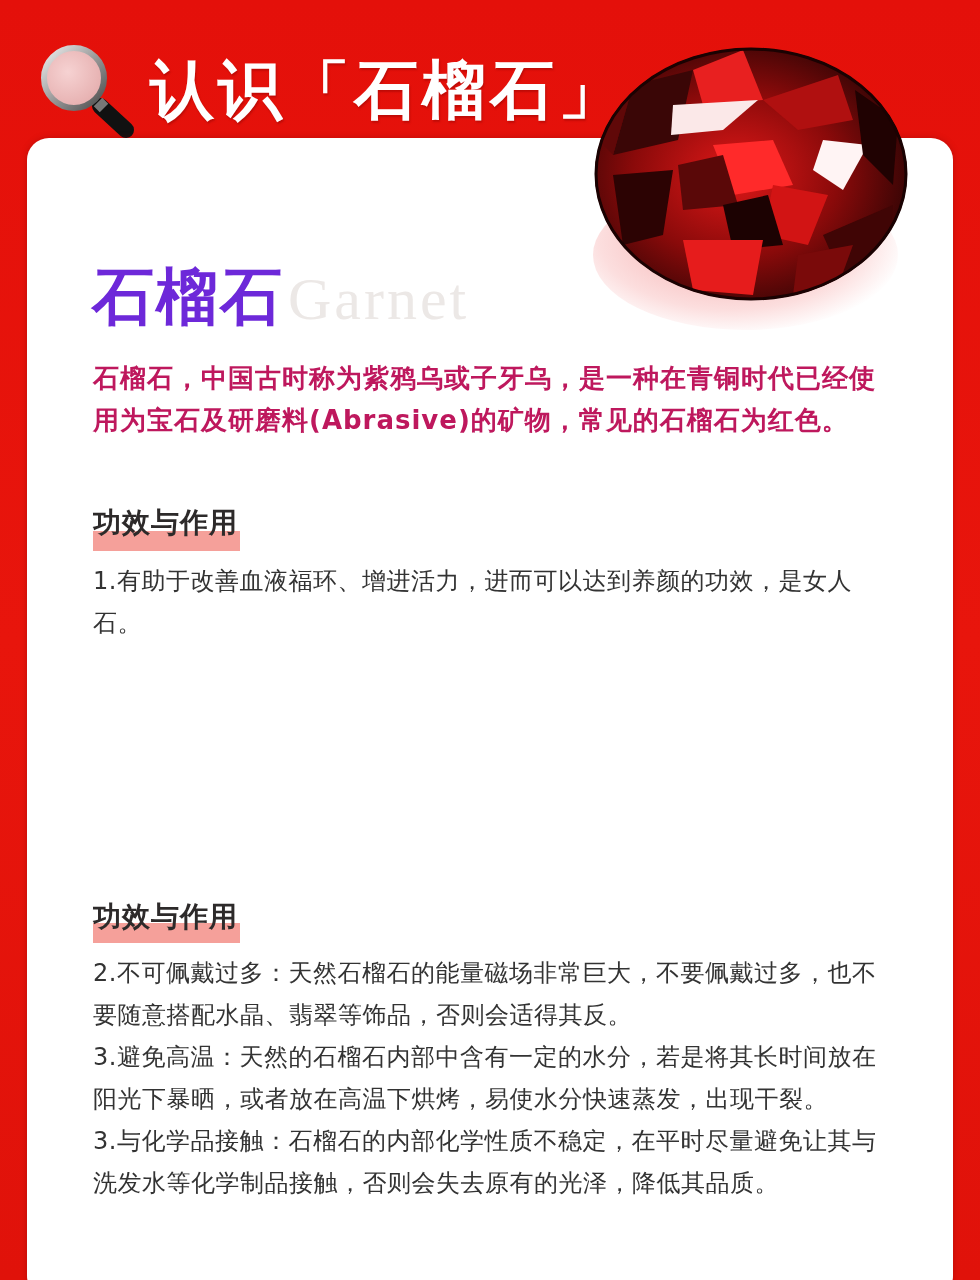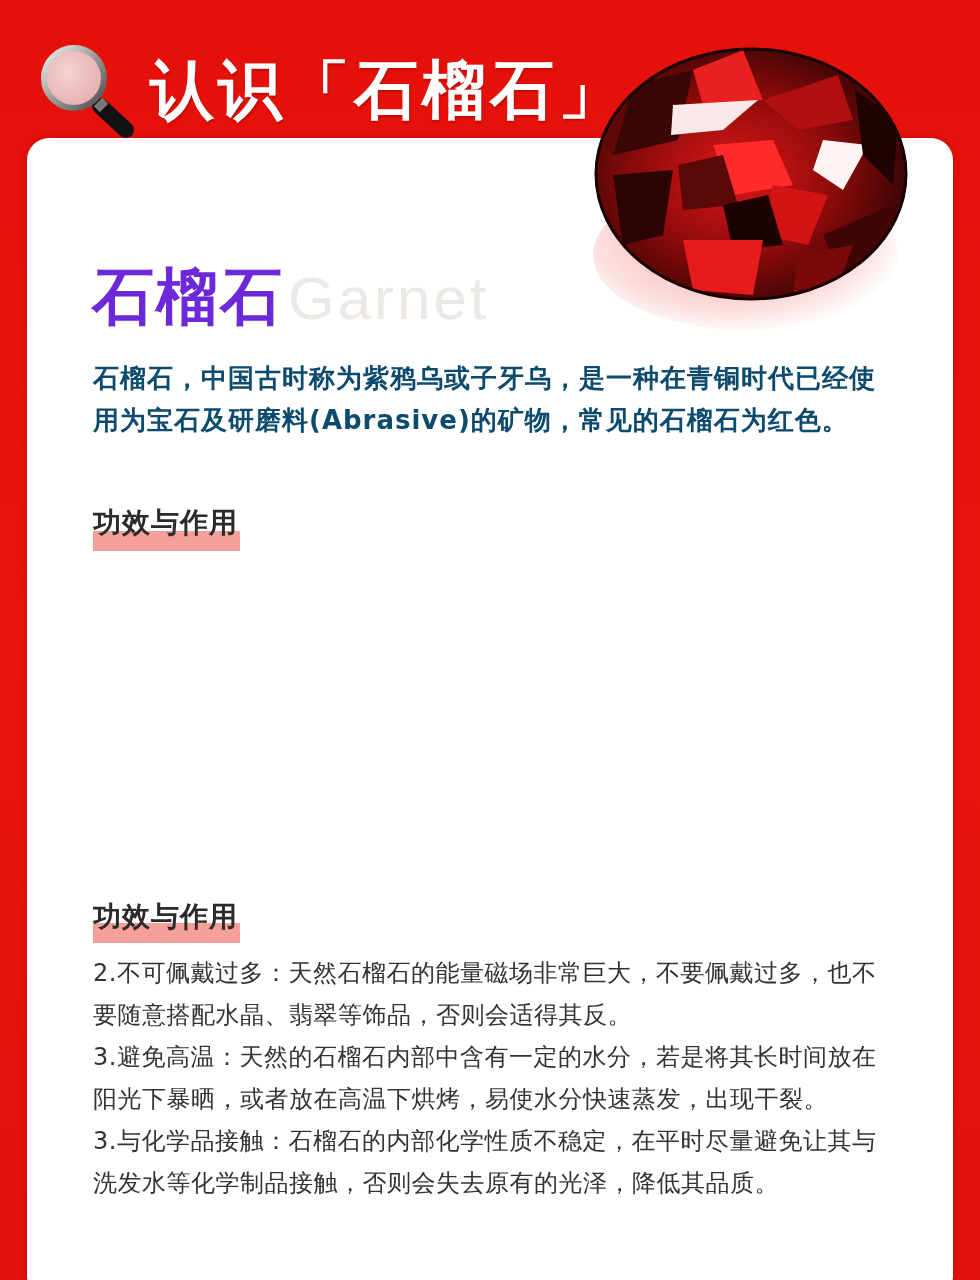--- a/index.html
+++ b/index.html
@@ -27,25 +27,25 @@
       background: radial-gradient(ellipse at 45% 40%, rgba(240,150,150,0.85) 0%, rgba(250,200,200,0.6) 55%, rgba(255,255,255,0) 75%);
     }
     .gem { position: absolute; left: 8px; top: 5px; width: 316px; height: 258px; }
     .stone-name {
       position: absolute; left: 92px; top: 262px; font-size: 62px; font-weight: bold;
       color: #6d28d9; line-height: 70px; white-space: nowrap; letter-spacing: 2px;
     }
     .stone-en {
       position: absolute; left: 288px; top: 264px; font-size: 60px; font-weight: normal;
       color: #ece8e6; line-height: 70px; letter-spacing: 3px; white-space: nowrap;
-      font-family: Liberation Sans, sans-serif;
+      font-family: Liberation Serif, serif;
     }
     .intro {
       position: absolute; left: 93px; top: 357px; width: 800px;
-      font-size: 26px; line-height: 42px; color: #0c4a6e; font-weight: bold;
+      font-size: 26px; line-height: 42px; color: #be185d; font-weight: bold;
       letter-spacing: 1px;
     }
     .section-heading {
       position: absolute; left: 93px; font-size: 28px; font-weight: bold; color: #2d2a2a;
       line-height: 40px; letter-spacing: 1px; white-space: nowrap;
     }
     .section-heading .hl {
       position: absolute; left: 0; right: -2px; bottom: -6px; height: 20px;
       background: #f5a09a; z-index: 0;
     }
@@ -119,20 +119,21 @@
 <div class="stone-name">石榴石</div>
 <div class="stone-en">Garnet</div>
 
 <div class="intro">石榴石，中国古时称为紫鸦乌或子牙乌，是一种在青铜时代已经使用为宝石及研磨料(Abrasive)的矿物，常见的石榴石为红色。</div>
 
 <div class="section-heading" style="top:505px;font-family:Liberation Mono, monospace;">
   <span class="hl"></span>
   <span class="txt">功效与作用</span>
 </div>
 <div class="section-body" style="top:560px;">
+  <p>1.有助于改善血液福环、增进活力，进而可以达到养颜的功效，是女人石。</p>
 </div>
 
 <div class="section-heading" style="top:897px;">
   <span class="hl"></span>
   <span class="txt">功效与作用</span>
 </div>
 <div class="section-body" style="top:952px;">
   <p>2.不可佩戴过多：天然石榴石的能量磁场非常巨大，不要佩戴过多，也不要随意搭配水晶、翡翠等饰品，否则会适得其反。</p>
   <p>3.避免高温：天然的石榴石内部中含有一定的水分，若是将其长时间放在阳光下暴晒，或者放在高温下烘烤，易使水分快速蒸发，出现干裂。</p>
   <p>3.与化学品接触：石榴石的内部化学性质不稳定，在平时尽量避免让其与洗发水等化学制品接触，否则会失去原有的光泽，降低其品质。</p>

